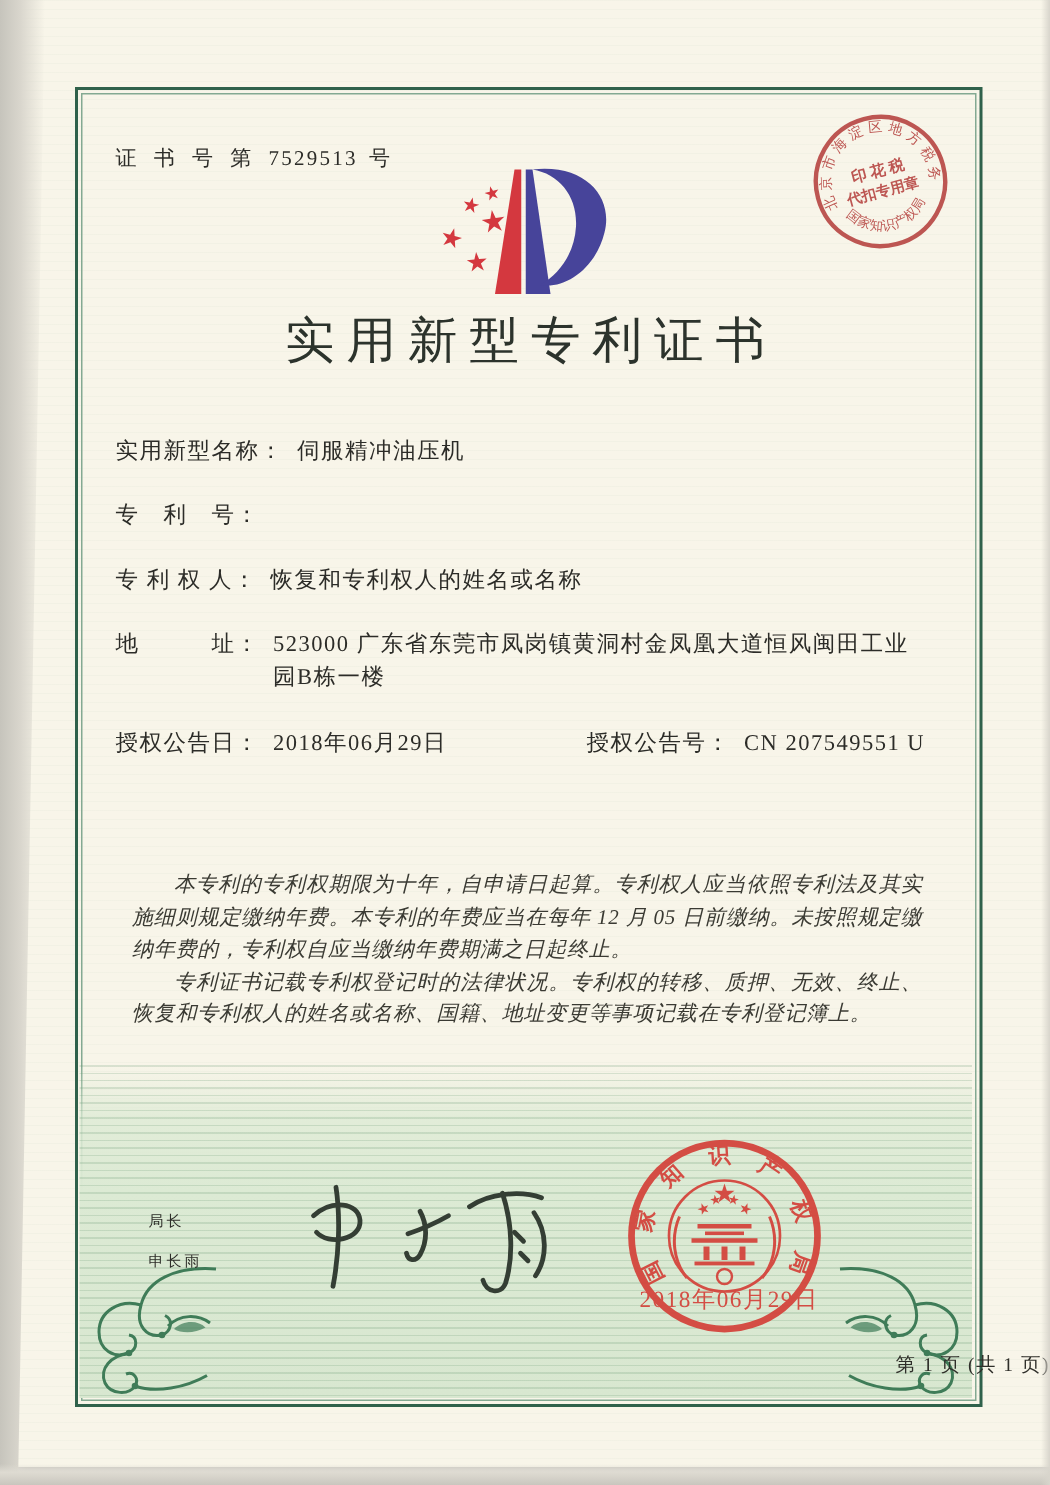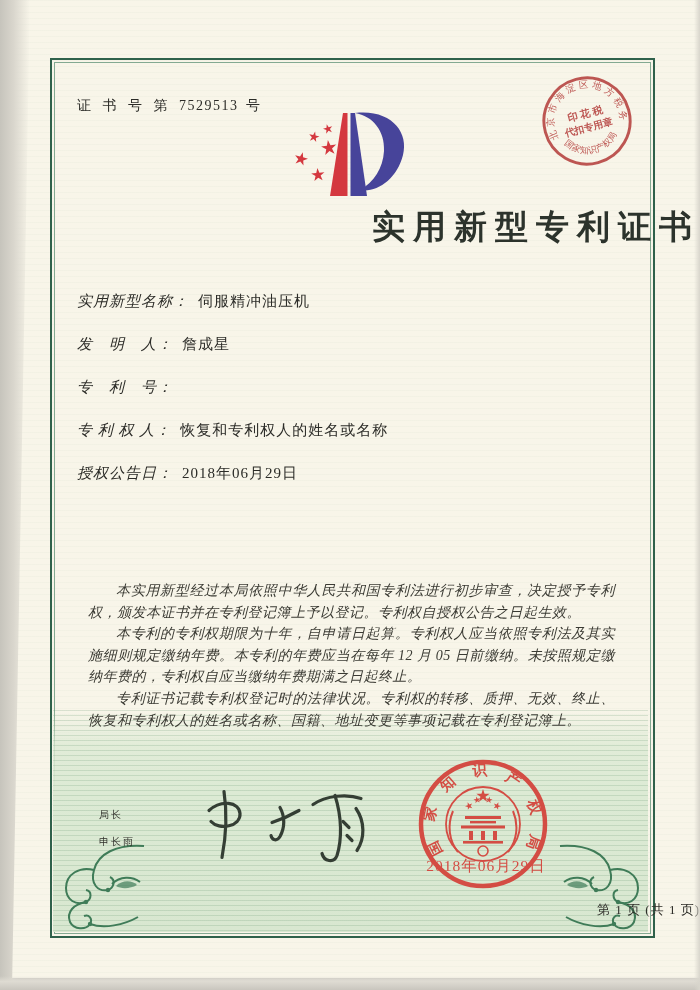--- a/index.html
+++ b/index.html
@@ -56,32 +56,32 @@
   }
   
   .cert-no{
     position:absolute;left:77px;top:97px;z-index:3;
     font-size:14px;color:#2c2c28;letter-spacing:4px;white-space:pre;
   }
   .cert-no .num{letter-spacing:1.5px;}
   .logo{position:absolute;left:278px;top:103px;width:146px;height:100px;z-index:2;}
   .title{
     position:absolute;left:0;width:100%;top:205px;z-index:3;
-    text-align:right;font-size:33px;font-weight:bold;
+    text-align:center;font-size:33px;font-weight:normal;
     letter-spacing:8px;text-indent:8px;color:#2c332c;
   }
   
   .fields{position:absolute;left:77px;top:291px;width:546px;z-index:3;
     font-size:15px;color:#2c2c28;}
   .frow{position:relative;display:flex;line-height:21.5px;margin-bottom:21.5px;}
-  .frow .lbl{white-space:pre;margin-right:9px;letter-spacing:1px;font-style:italic;}
+  .frow .lbl{white-space:pre;margin-right:9px;letter-spacing:1px;}
   .frow .val{letter-spacing:1px;}
   .frow.addr{margin-bottom:0;}
   .frow.addr .val{width:438px;line-height:21.5px;}
-  .frow.grant{margin-top:7px;}
+  .frow.grant{margin-top:23px;}
   .pair2{position:absolute;left:314px;top:0;display:flex;}
   .pair2 .lbl{white-space:pre;margin-right:9px;letter-spacing:1px;}
   
   .paras{
     position:absolute;left:88px;top:580px;width:527px;z-index:3;
     font-size:14px;line-height:21.6px;color:#3a3a33;
     font-style:italic;text-align:justify;letter-spacing:.5px;
   }
   .paras p{margin:0;text-indent:2em;}
   
@@ -127,38 +127,41 @@
 </svg>
 
 <div class="title">实用新型专利证书</div>
 
 <div class="fields">
   <div class="frow">
     <span class="lbl">实用新型名称：</span>
     <span class="val">伺服精冲油压机</span>
   </div>
   <div class="frow">
-    <span class="lbl">发　明　人：</span>
-    <span class="val">詹成星</span>
-  </div>
-  <div class="frow">
     <span class="lbl">专　利　号：</span>
   </div>
   <div class="frow">
     <span class="lbl">专 利 权 人：</span>
     <span class="val">恢复和专利权人的姓名或名称</span>
   </div>
+  <div class="frow addr">
+    <span class="lbl">地　　　址：</span>
+    <span class="val">523000 广东省东莞市凤岗镇黄洞村金凤凰大道恒风闽田工业园B栋一楼</span>
+  </div>
   <div class="frow grant">
     <span class="lbl">授权公告日：</span>
     <span class="val">2018年06月29日</span>
+    <span class="pair2">
+      <span class="lbl">授权公告号：</span>
+      <span class="val">CN 207549551 U</span>
+    </span>
   </div>
 </div>
 
 <div class="paras">
-  <p>本实用新型经过本局依照中华人民共和国专利法进行初步审查，决定授予专利权，颁发本证书并在专利登记簿上予以登记。专利权自授权公告之日起生效。</p>
   <p>本专利的专利权期限为十年，自申请日起算。专利权人应当依照专利法及其实施细则规定缴纳年费。本专利的年费应当在每年 12 月 05 日前缴纳。未按照规定缴纳年费的，专利权自应当缴纳年费期满之日起终止。</p>
   <p>专利证书记载专利权登记时的法律状况。专利权的转移、质押、无效、终止、恢复和专利权人的姓名或名称、国籍、地址变更等事项记载在专利登记簿上。</p>
 </div>
 
 <div class="signer">
   <div>局长</div>
   <div>申长雨</div>
 </div>
 
 <svg class="signature" viewBox="0 0 180 85">

